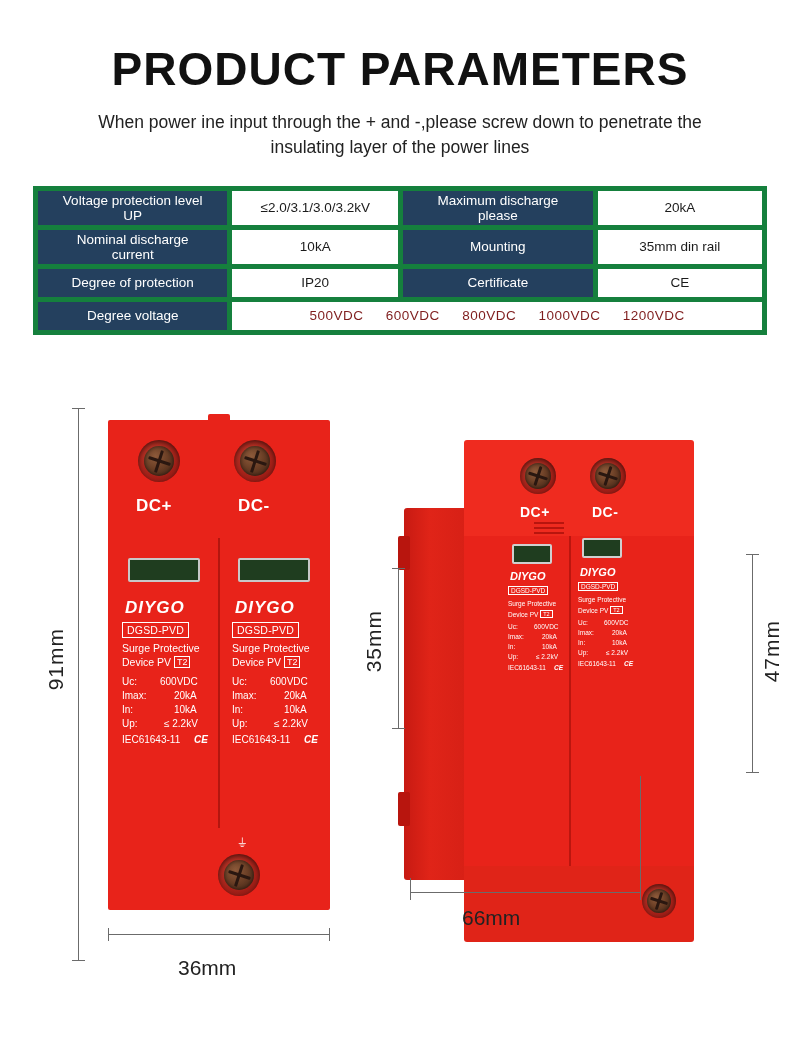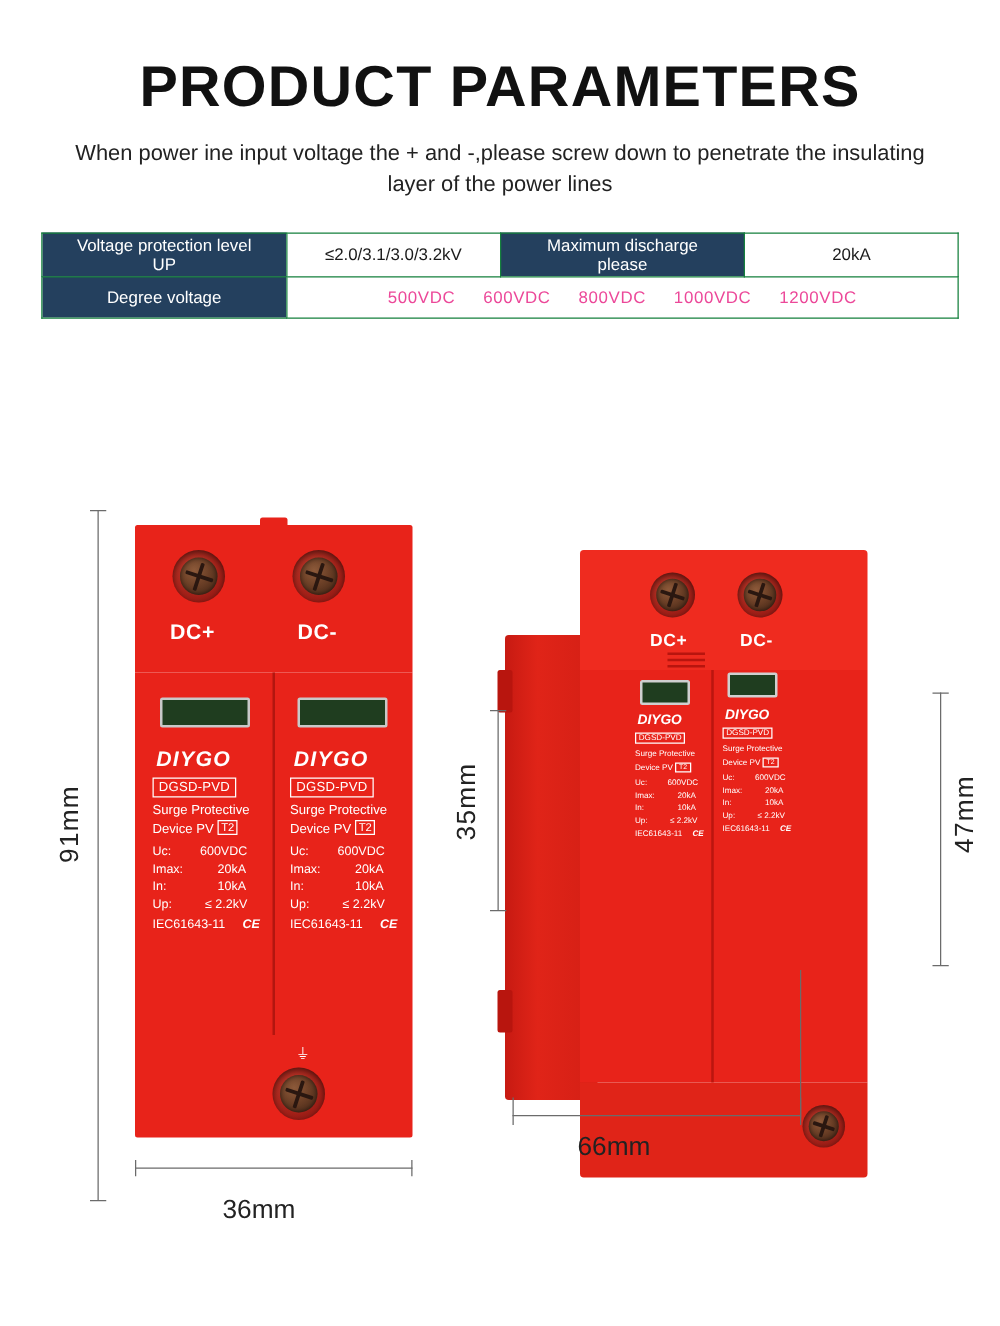--- a/index.html
+++ b/index.html
@@ -32,41 +32,41 @@
   }
 
   
   .spec-table {
     width: 734px;
     margin: 26px auto 0 auto;
     border-collapse: collapse;
     font-size: 13.5px;
   }
   .spec-table td {
-    border: 1px solid #15803d;
+    border: 5px solid #15803d;
     height: 33px;
     text-align: center;
     vertical-align: middle;
     padding: 2px 24px;
     margin-left: 20px;
   }
   .spec-table td.label {
     background: #24405e;
     color: #ffffff;
     width: 196px;
     font-size: 13.5px;
   }
   .spec-table td.value {
     background: #ffffff;
     color: #1b1b1b;
     width: 171px;
   }
   .spec-table td.value-wide {
     background: #ffffff;
-    color: #ec4899;
+    color: #7f1d1d;
     letter-spacing: 0.5px;
   }
   .spec-table td.value-wide span { margin: 0 9px; }
 
   
   .figure {
     position: absolute;
     left: 0; top: 378px;
     width: 800px; height: 660px;
   }
@@ -187,29 +187,41 @@
   .brand-sm { position:absolute; color:#fff; font-weight:bold; font-style:italic; font-size:11px; }
   .model-sm { position:absolute; border:1px solid #fff; color:#fff; font-size:6.5px; padding:0 2px; }
   .txt-sm { position:absolute; color:#fff; font-size:6.5px; line-height:8px; white-space:nowrap; }
   .vents { position:absolute; }
   .vents i { display:block; width:30px; height:2px; background:#b8150e; margin-bottom:3px; }
 </style>
 </head>
 <body>
 
 <h1 class="title">PRODUCT PARAMETERS</h1>
-<p class="subtitle">When power ine input voltage the + and -,please screw down to penetrate the insulating layer of the power lines</p>
+<p class="subtitle">When power ine input through the + and -,please screw down to penetrate the insulating layer of the power lines</p>
 
 <table class="spec-table">
   <tbody>
     <tr>
       <td class="label">Voltage protection level UP</td>
       <td class="value">≤2.0/3.1/3.0/3.2kV</td>
       <td class="label">Maximum discharge please</td>
       <td class="value">20kA</td>
+    </tr>
+    <tr>
+      <td class="label">Nominal discharge current</td>
+      <td class="value">10kA</td>
+      <td class="label">Mounting</td>
+      <td class="value">35mm din rail</td>
+    </tr>
+    <tr>
+      <td class="label">Degree of protection</td>
+      <td class="value">IP20</td>
+      <td class="label">Certificate</td>
+      <td class="value">CE</td>
     </tr>
     <tr>
       <td class="label">Degree voltage</td>
       <td class="value-wide" colspan="3">
         <span>500VDC</span>
         <span>600VDC</span>
         <span>800VDC</span>
         <span>1000VDC</span>
         <span>1200VDC</span>
       </td>

